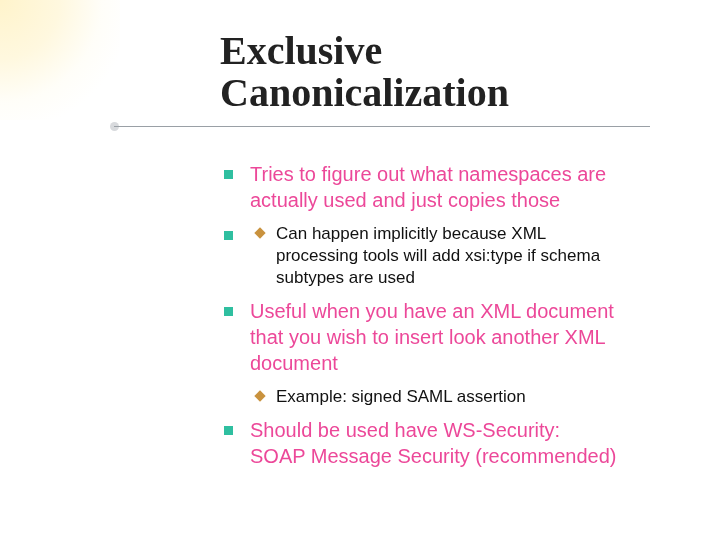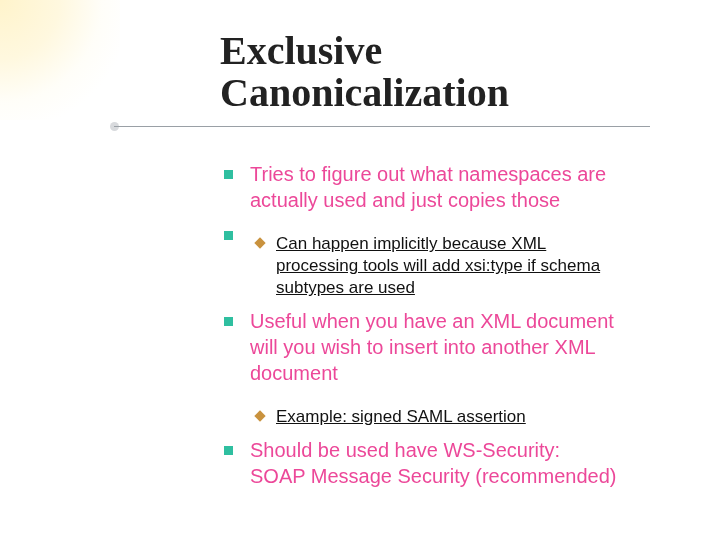--- a/index.html
+++ b/index.html
@@ -82,23 +82,22 @@
     top: 8px;
     width: 9px;
     height: 9px;
     background: #2fbfa0;
   }
   .lvl2 {
     position: relative;
     font-size: 17px;
     color: #111;
     line-height: 1.30;
-    margin: 20px 0 10px 30px;
+    margin: 10px 0 10px 30px;
     padding-left: 26px;
-    text-decoration: underline;
   }
   .lvl2 .bullet-di {
     position: absolute;
     left: 6px;
     top: 6px;
     width: 8px;
     height: 8px;
     background: #c9923e;
     transform: rotate(45deg);
   }
@@ -131,21 +130,21 @@
       <span class="bullet-sq"></span>
     </div>
 
     <div class="lvl2">
       <span class="bullet-di"></span>
       <span>Can happen implicitly because XML processing tools will add xsi:type if schema subtypes are used</span>
     </div>
 
     <div class="lvl1">
       <span class="bullet-sq"></span>
-      <span>Useful when you have an XML document will you wish to insert into another XML document</span>
+      <span>Useful when you have an XML document that you wish to insert look another XML document</span>
     </div>
 
     <div class="lvl2">
       <span class="bullet-di"></span>
       <span>Example: signed SAML assertion</span>
     </div>
 
     <div class="lvl1">
       <span class="bullet-sq"></span>
       <span>Should be used have WS-Security: SOAP Message Security (recommended)</span>

